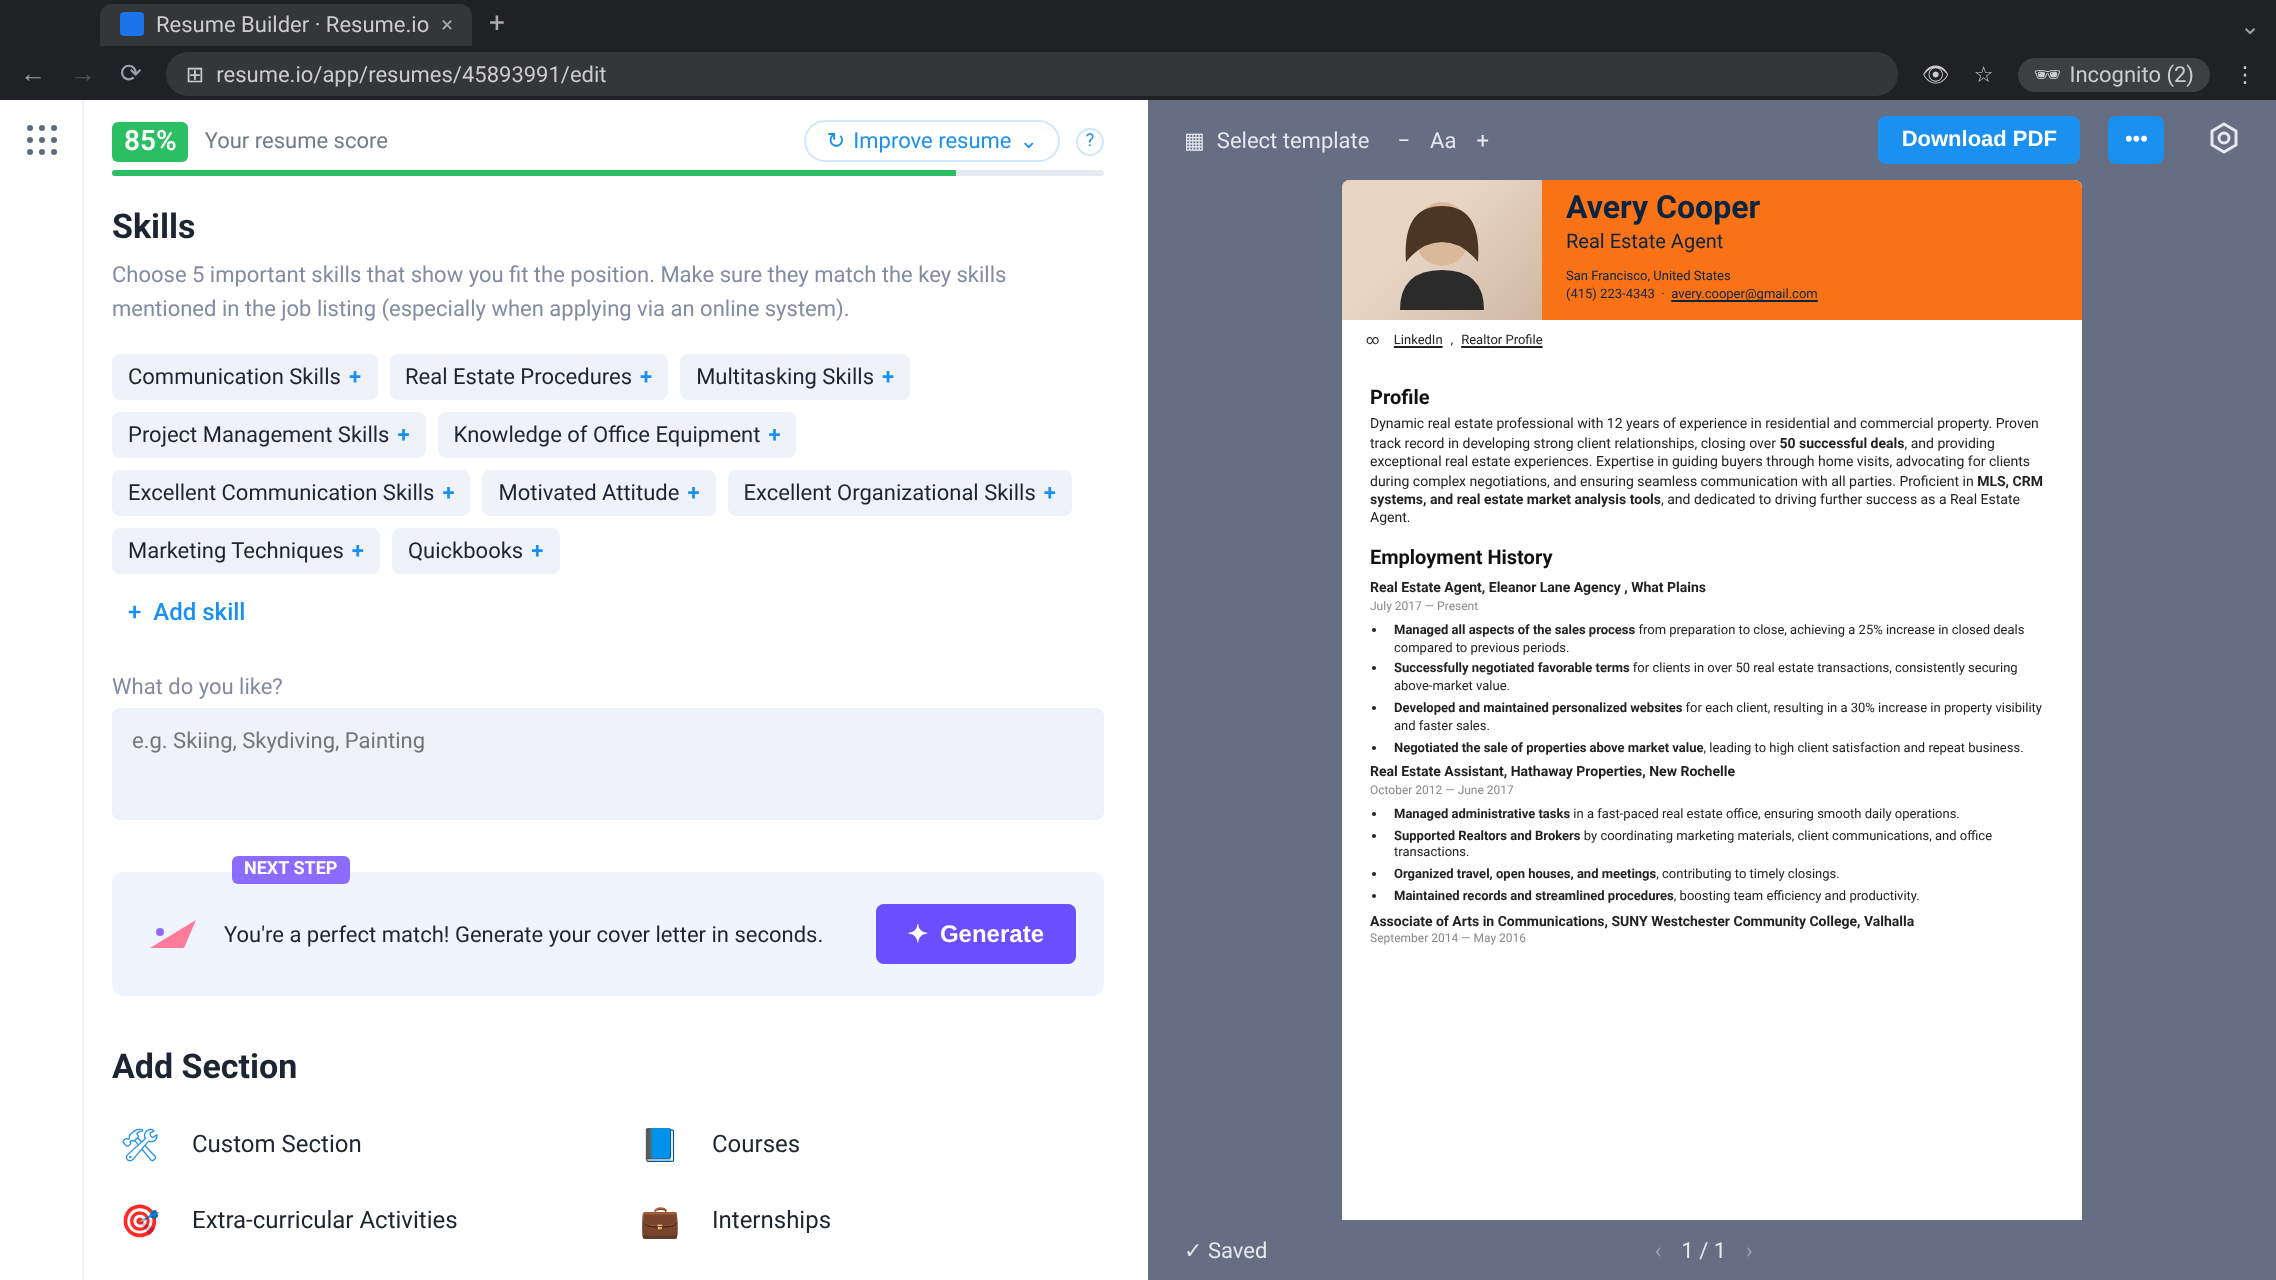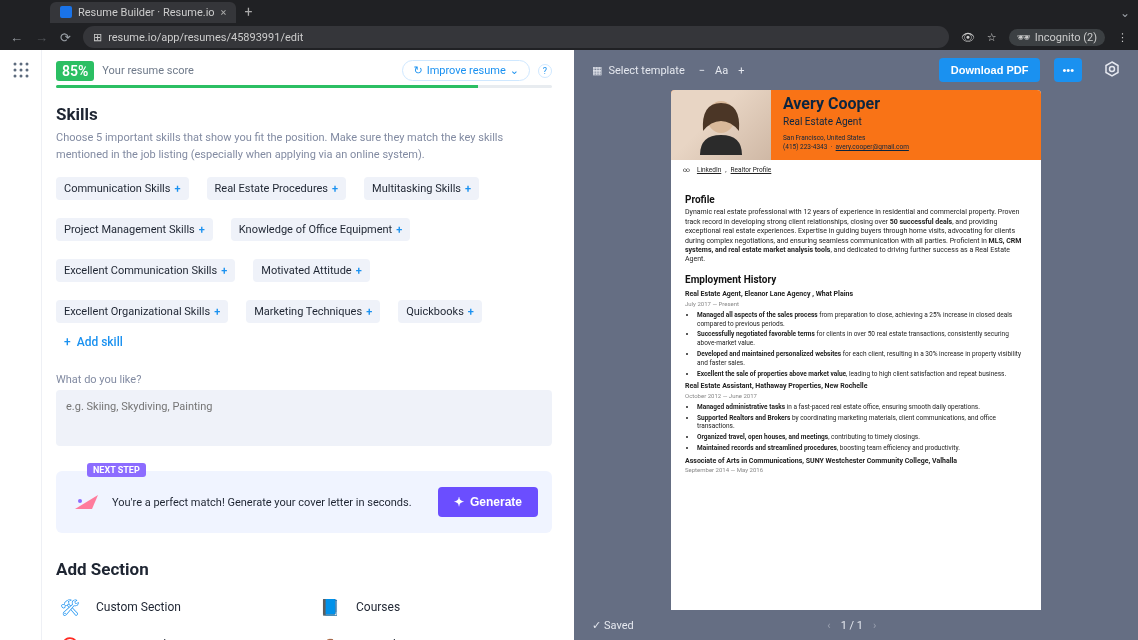--- a/index.html
+++ b/index.html
@@ -30,28 +30,28 @@
     .editor { width: 532px; background: #fff; overflow-y: auto; padding: 10px 22px 40px 14px; }
     .score-bar { display: flex; align-items: center; gap: 8px; margin-bottom: 4px;}
     .score-chip { background: #2bbf63; color:#fff; font-size:14px; font-weight:600; padding: 2px 6px; border-radius: 3px;}
     .score-text { color: #6f7a8a; font-size: 11px;}
     .improve { margin-left:auto; border:1px solid #cfe8ff; color:#1a91f0; border-radius:14px; padding:3px 10px; font-size:11px; display:flex; gap:4px; align-items:center;}
     .qmark { width:14px;height:14px;border:1px solid #cfe8ff;color:#1a91f0;border-radius:50%;font-size:9px;display:flex;align-items:center;justify-content:center; cursor:pointer;}
     .progress { height:3px; width:100%; background:#e8ecf0; border-radius:3px; margin-bottom:16px; overflow:hidden;}
     .progress .fill { height:100%; width:85%; background:#2bbf63;}
     h2.sec { font-size:17px; color:#1e2532; font-weight:700; margin-bottom: 6px;}
     .sec-desc { font-size:11px; color:#828ba2; line-height:1.5; margin-bottom:14px;}
-    .pills { display:flex; flex-wrap:wrap; gap:18px; margin-bottom:12px;}
+    .pills { display:flex; flex-wrap:wrap; gap:6px; margin-bottom:12px;}
     .pill { background:#eff2f9; color:#1e2532; font-size:11px; padding:5px 8px; border-radius:4px; display:flex; align-items:center; gap:4px; cursor:pointer;}
     .pill .plus { color:#1a91f0; font-weight:600;}
     .add-skill { color:#1a91f0; font-size:12px; font-weight:500; display:flex; gap:6px; align-items:center; margin-left:8px; margin-bottom:24px; cursor:pointer;}
     .hob-label { font-size:11px; color:#828ba2; margin-bottom:4px;}
     .textarea { width:100%; height:56px; background:#eff2f9; border:none; border-radius:4px; padding:10px; font-size:11px; color:#828ba2; resize:none; font-family:inherit;}
     .gen-banner { position:relative; margin-top:22px; background:#f0f4ff; border-radius:6px; padding:16px 14px; display:flex; align-items:center; gap:12px;}
-    .badge-next { position:absolute; top:-8px; left:31px; background:#8c6cff; color:#fff; font-size:9px; font-weight:700; padding:2px 6px; border-radius:3px;}
+    .badge-next { position:absolute; top:-8px; left:60px; background:#8c6cff; color:#fff; font-size:9px; font-weight:700; padding:2px 6px; border-radius:3px;}
     .rocket { width:30px;height:22px; }
     .gen-text { font-size:11px; color:#1e2532; flex:1;}
     .gen-btn { background:#6b4eff; color:#fff; font-size:12px; font-weight:600; padding:8px 16px; border-radius:4px; border:none; display:flex; gap:6px; align-items:center; cursor:pointer;}
     .sections-grid { display:grid; grid-template-columns: 1fr 1fr; gap: 10px 24px; margin-top:14px;}
     .sec-item { display:flex; gap:12px; align-items:center; font-size:12px; color:#1e2532; cursor:pointer;}
     .sec-icon { width:28px; height:28px; border-radius:4px; display:flex; align-items:center; justify-content:center; font-size:16px;}
     
     .preview-pane { flex:1; background:#656e83; display:flex; flex-direction:column; }
     .preview-top { height:40px; display:flex; align-items:center; padding:0 18px; gap:14px; color:#e5e8ef; font-size:11px;}
     .pt-left { display:flex; align-items:center; gap:6px; cursor:pointer;}
@@ -276,21 +276,21 @@
         <div class="res-h">Profile</div>
         <p><span>Dynamic real estate professional with 12 years of experience in residential and commercial property. Proven track record in developing strong client relationships, closing over </span><b>50 successful deals</b><span>, and providing exceptional real estate experiences. Expertise in guiding buyers through home visits, advocating for clients during complex negotiations, and ensuring seamless communication with all parties. Proficient in </span><b>MLS, CRM systems, and real estate market analysis tools</b><span>, and dedicated to driving further success as a Real Estate Agent.</span></p>
 
         <div class="res-h">Employment History</div>
         <div class="res-sub">Real Estate Agent, Eleanor Lane Agency , What Plains</div>
         <div class="res-date">July 2017 — Present</div>
         <ul class="res-ul">
           <li><b>Managed all aspects of the sales process</b><span> from preparation to close, achieving a 25% increase in closed deals compared to previous periods.</span></li>
           <li><b>Successfully negotiated favorable terms</b><span> for clients in over 50 real estate transactions, consistently securing above-market value.</span></li>
           <li><b>Developed and maintained personalized websites</b><span> for each client, resulting in a 30% increase in property visibility and faster sales.</span></li>
-          <li><b>Excellent the sale of properties above market value</b><span>, leading to high client satisfaction and repeat business.</span></li>
+          <li><b>Negotiated the sale of properties above market value</b><span>, leading to high client satisfaction and repeat business.</span></li>
         </ul>
         <div class="res-sub">Real Estate Assistant, Hathaway Properties, New Rochelle</div>
         <div class="res-date">October 2012 — June 2017</div>
         <ul class="res-ul">
           <li><b>Managed administrative tasks</b><span> in a fast-paced real estate office, ensuring smooth daily operations.</span></li>
           <li><b>Supported Realtors and Brokers</b><span> by coordinating marketing materials, client communications, and office transactions.</span></li>
           <li><b>Organized travel, open houses, and meetings</b><span>, contributing to timely closings.</span></li>
           <li><b>Maintained records and streamlined procedures</b><span>, boosting team efficiency and productivity.</span></li>
         </ul>
 

